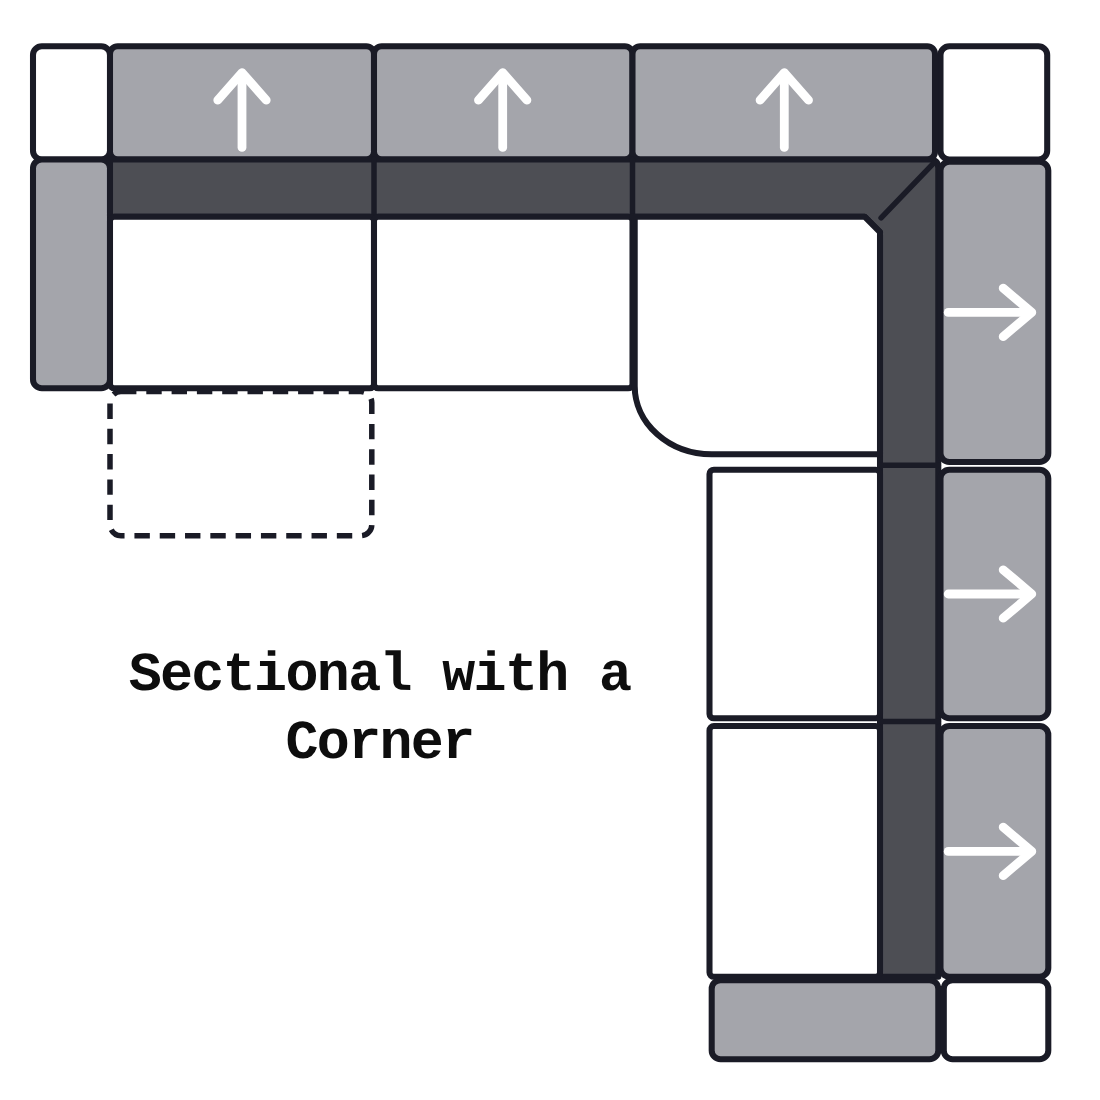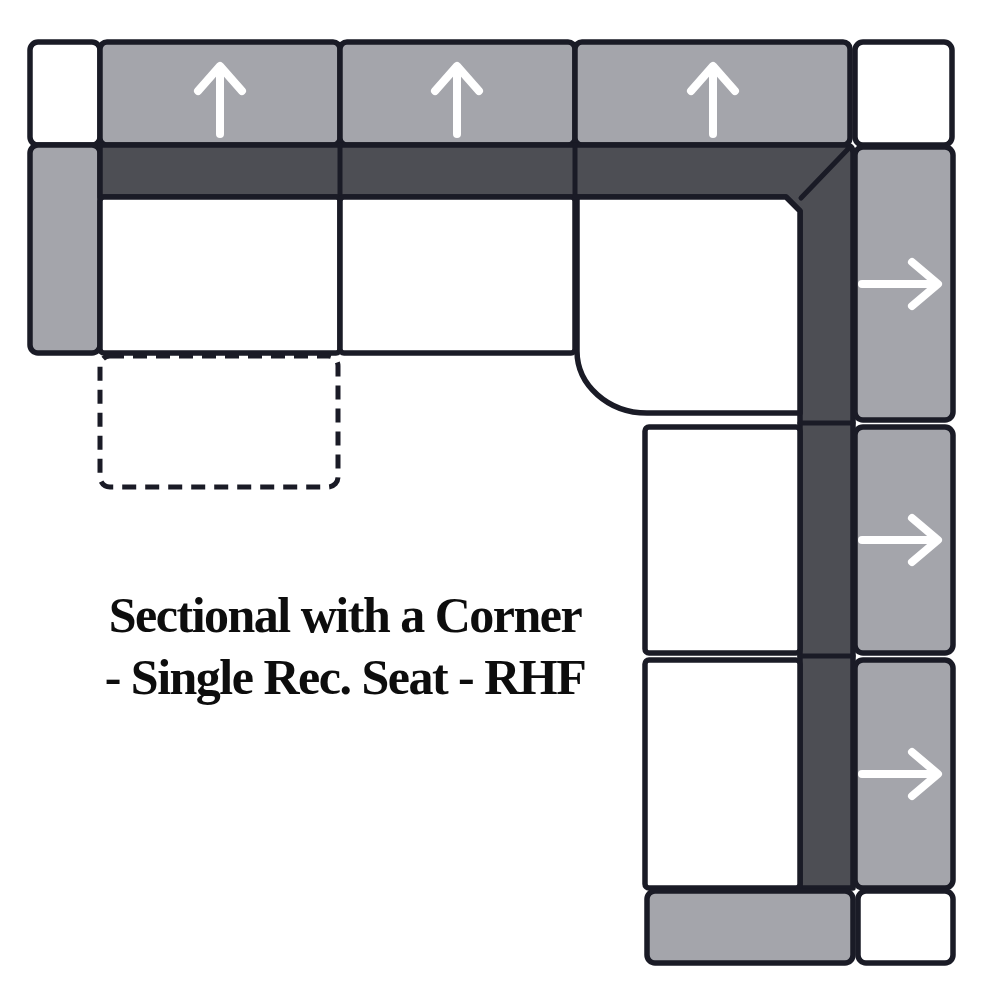--- a/index.html
+++ b/index.html
@@ -1,21 +1,21 @@
 <!DOCTYPE html>
 <html style="--color-background: #ffffff; --color-cushion-gray: #a4a5ab; --color-back-dark: #4d4e54; --color-outline-dark: #1a1b26; --color-seat-white: #ffffff; --color-arrow-white: #ffffff; --color-text-black: #0d0d0d;"><head>
 <meta charset="utf-8">
 <style>
   html,body{margin:0;padding:0;background:#ffffff;}
   .stage{
     position:relative;
     width:1000px;height:1000px;
     background:var(--color-background,#ffffff);
     overflow:hidden;
-    font-family:Liberation Serif, serif;
+    font-family:Liberation Mono, monospace;
   }
   .diagram-svg{position:absolute;left:0;top:0;width:1000px;height:1000px;}
   .gray{fill:var(--color-cushion-gray,#a4a5ab);}
   .dark{fill:var(--color-back-dark,#4d4e54);}
   .white-piece{fill:var(--color-seat-white,#ffffff);}
   .gray,.dark,.white-piece{
     stroke:var(--color-outline-dark,#1a1b26);
     stroke-width:5.5;
     stroke-linejoin:round;
   }
@@ -104,16 +104,15 @@
         <path d="M912,518 L938,540 L912,562"></path>
     </g>
     <g class="arrow">
       <path d="M862,774 H934"></path>
         <path d="M912,752 L938,774 L912,796"></path>
     </g>
   </svg>
 
   <div class="caption">
     <div>Sectional with a Corner</div>
-    <div>- Single Rec. Seat - RHF</div>
   </div>
 
 </div>
 
 </body></html>

